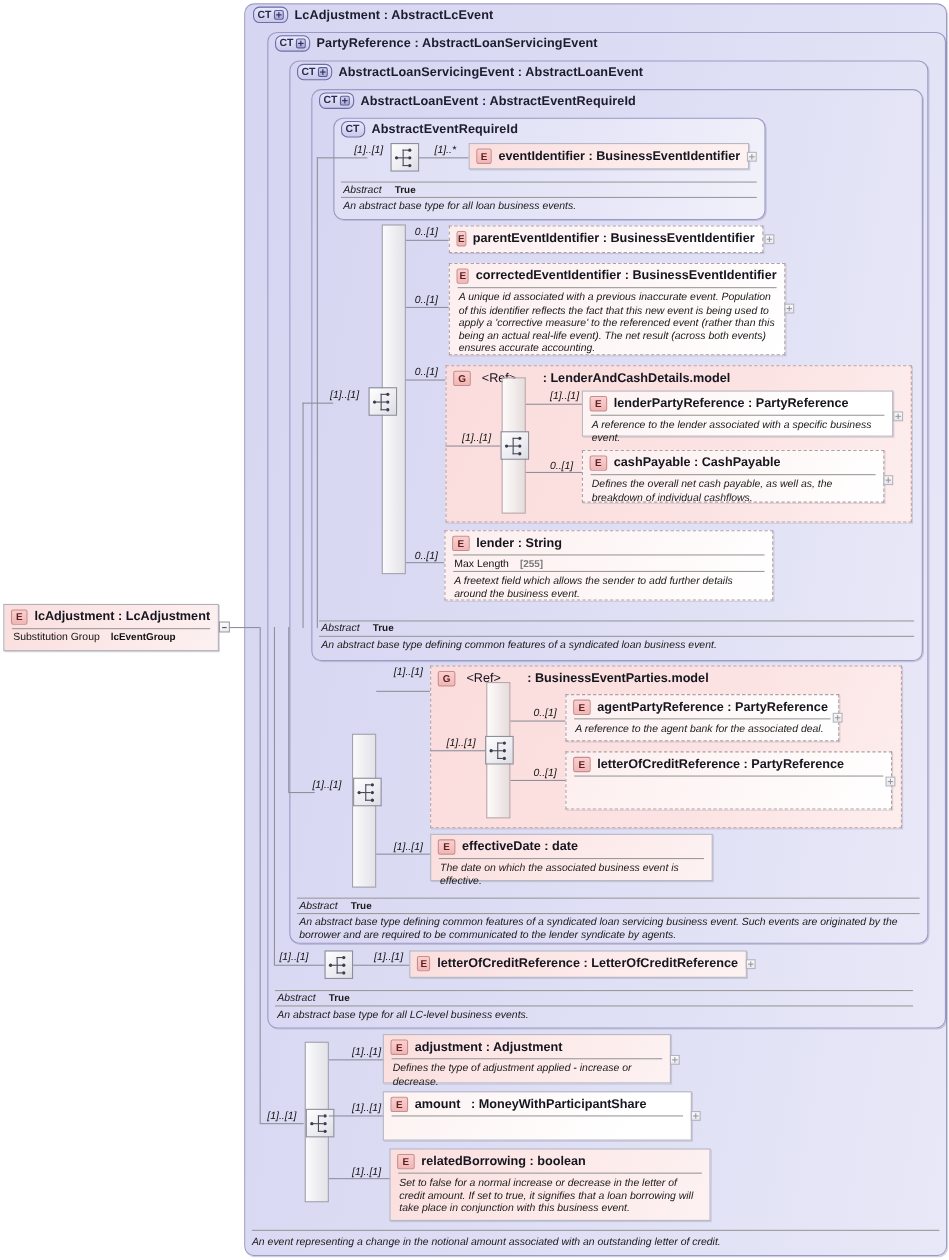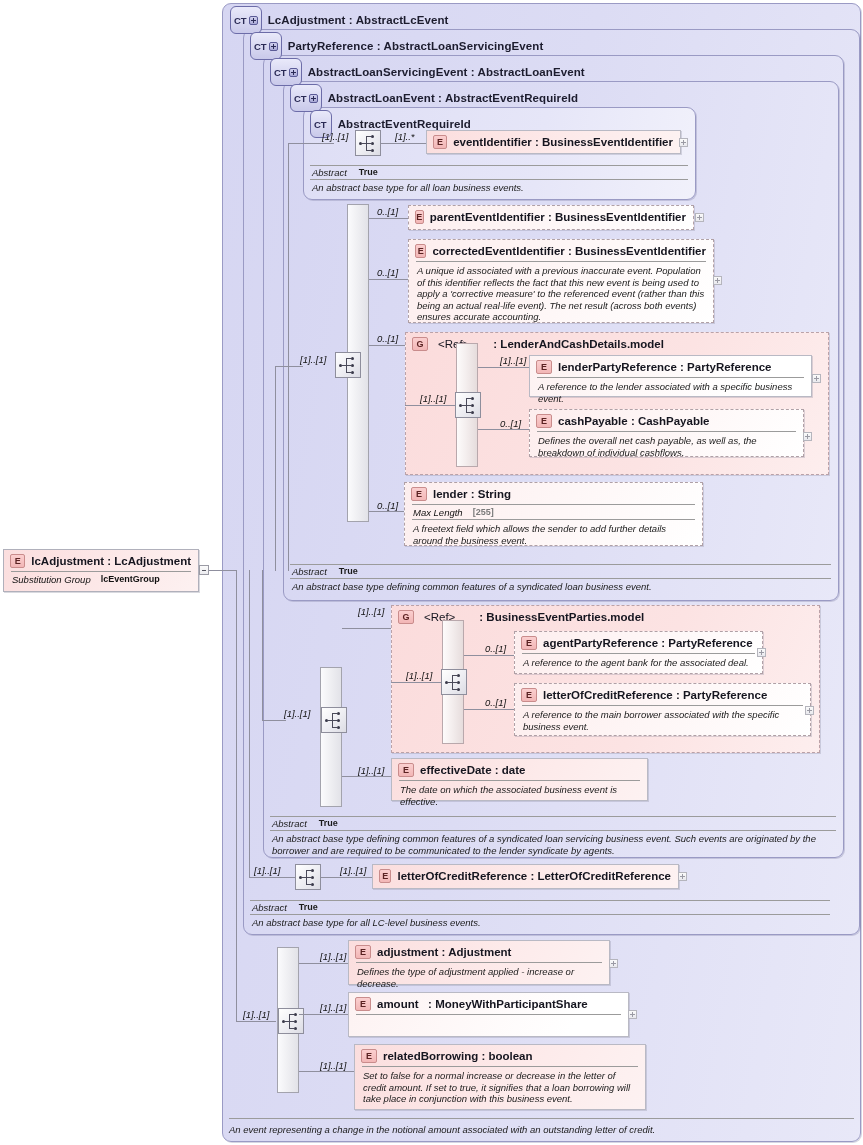--- a/index.html
+++ b/index.html
@@ -22,21 +22,21 @@
   }
   .ct-head{ position:absolute; display:flex; align-items:center; gap:6px;
             white-space:nowrap; }
   .ct-title{ font-size:11.5px; font-weight:bold; color:#1c1c2e; letter-spacing:.1px; }
 
   
   .badge-ct{
     display:inline-flex; align-items:center; gap:2px;
     border:1px solid #6c6ca8; border-radius:6px;
     background:linear-gradient(#e9e9fa,#c9c9ea);
-    padding:0px 3px; height:28px; line-height:13px;
+    padding:0px 3px; height:15px; line-height:13px;
     font-size:9.5px; font-weight:bold; color:#2a2a55;
   }
   .badge-ct .plusbox{
     width:9px; height:9px; border:1px solid #5a5a96; border-radius:2px;
     background:linear-gradient(#cfcfee,#a9a9d6); position:relative; display:inline-block;
   }
   .badge-ct .plusbox:before, .badge-ct .plusbox:after{
     content:""; position:absolute; background:#2a2a55;
   }
   .badge-ct .plusbox:before{ left:1px; right:1px; top:3px; height:1px; }
@@ -64,21 +64,21 @@
     border:1px solid #c98c8c; border-radius:2px;
     background:linear-gradient(#fbcfcf,#f2b6b6); color:#5a2222;
     font-size:9px; font-weight:bold;
   }
   .hr{ height:1px; background:#9b9b9b; margin:0 7px; }
   .desc{
     font-size:9.5px; font-style:italic; color:#1a1a1a; line-height:11.5px;
     padding:3px 8px 3px 8px;
   }
   .facet{ display:flex; gap:10px; padding:2px 8px 1px 8px; font-size:9.5px; }
-  .facet .k{ font-style:italic; color:#111; }
+  .facet .k{ color:#111; }
   .facet .v{ color:#7a7a7a; font-weight:bold; font-size:9px; }
   .facet .v.dark{ color:#111; }
 
   
   .abs-row{ position:absolute; }
   .abs-row .line{ height:1px; background:#9b9b9b; }
   .abs-row .kv{ display:flex; gap:12px; font-size:9.5px; padding:1px 2px; }
   .abs-row .kv .k{ font-style:italic; }
   .abs-row .kv .v{ font-weight:bold; font-size:9px; }
   .abs-row .txt{ font-size:9.5px; font-style:italic; line-height:11.5px; padding:2px 2px; }
@@ -377,21 +377,20 @@
   <div class="card-tiny" style="left:757px; top:648px;"></div>
 
   <div class="ln h" style="left:464px; top:709px; width:51px;"></div>
   <div class="occ" style="left:485px; top:697px;">0..[1]</div>
   <div class="node dashed" style="left:514px; top:683px; width:297px; height:53px;">
     <div class="node-head">
       <span class="badge-e">E</span>
       <span class="node-title">letterOfCreditReference : PartyReference</span>
     </div>
     <div class="hr"></div>
-    <div class="desc">A reference to the main borrower associated with the specific business event.</div>
   </div>
   <div class="card-tiny" style="left:805px; top:706px;"></div>
 
   <div class="ln h" style="left:342px; top:776px; width:49px;"></div>
   <div class="occ" style="left:358px; top:765px;">[1]..[1]</div>
   <div class="node pinkfill" style="left:391px; top:758px; width:257px; height:43px;">
     <div class="node-head">
       <span class="badge-e">E</span>
       <span class="node-title">effectiveDate : date</span>
     </div>

